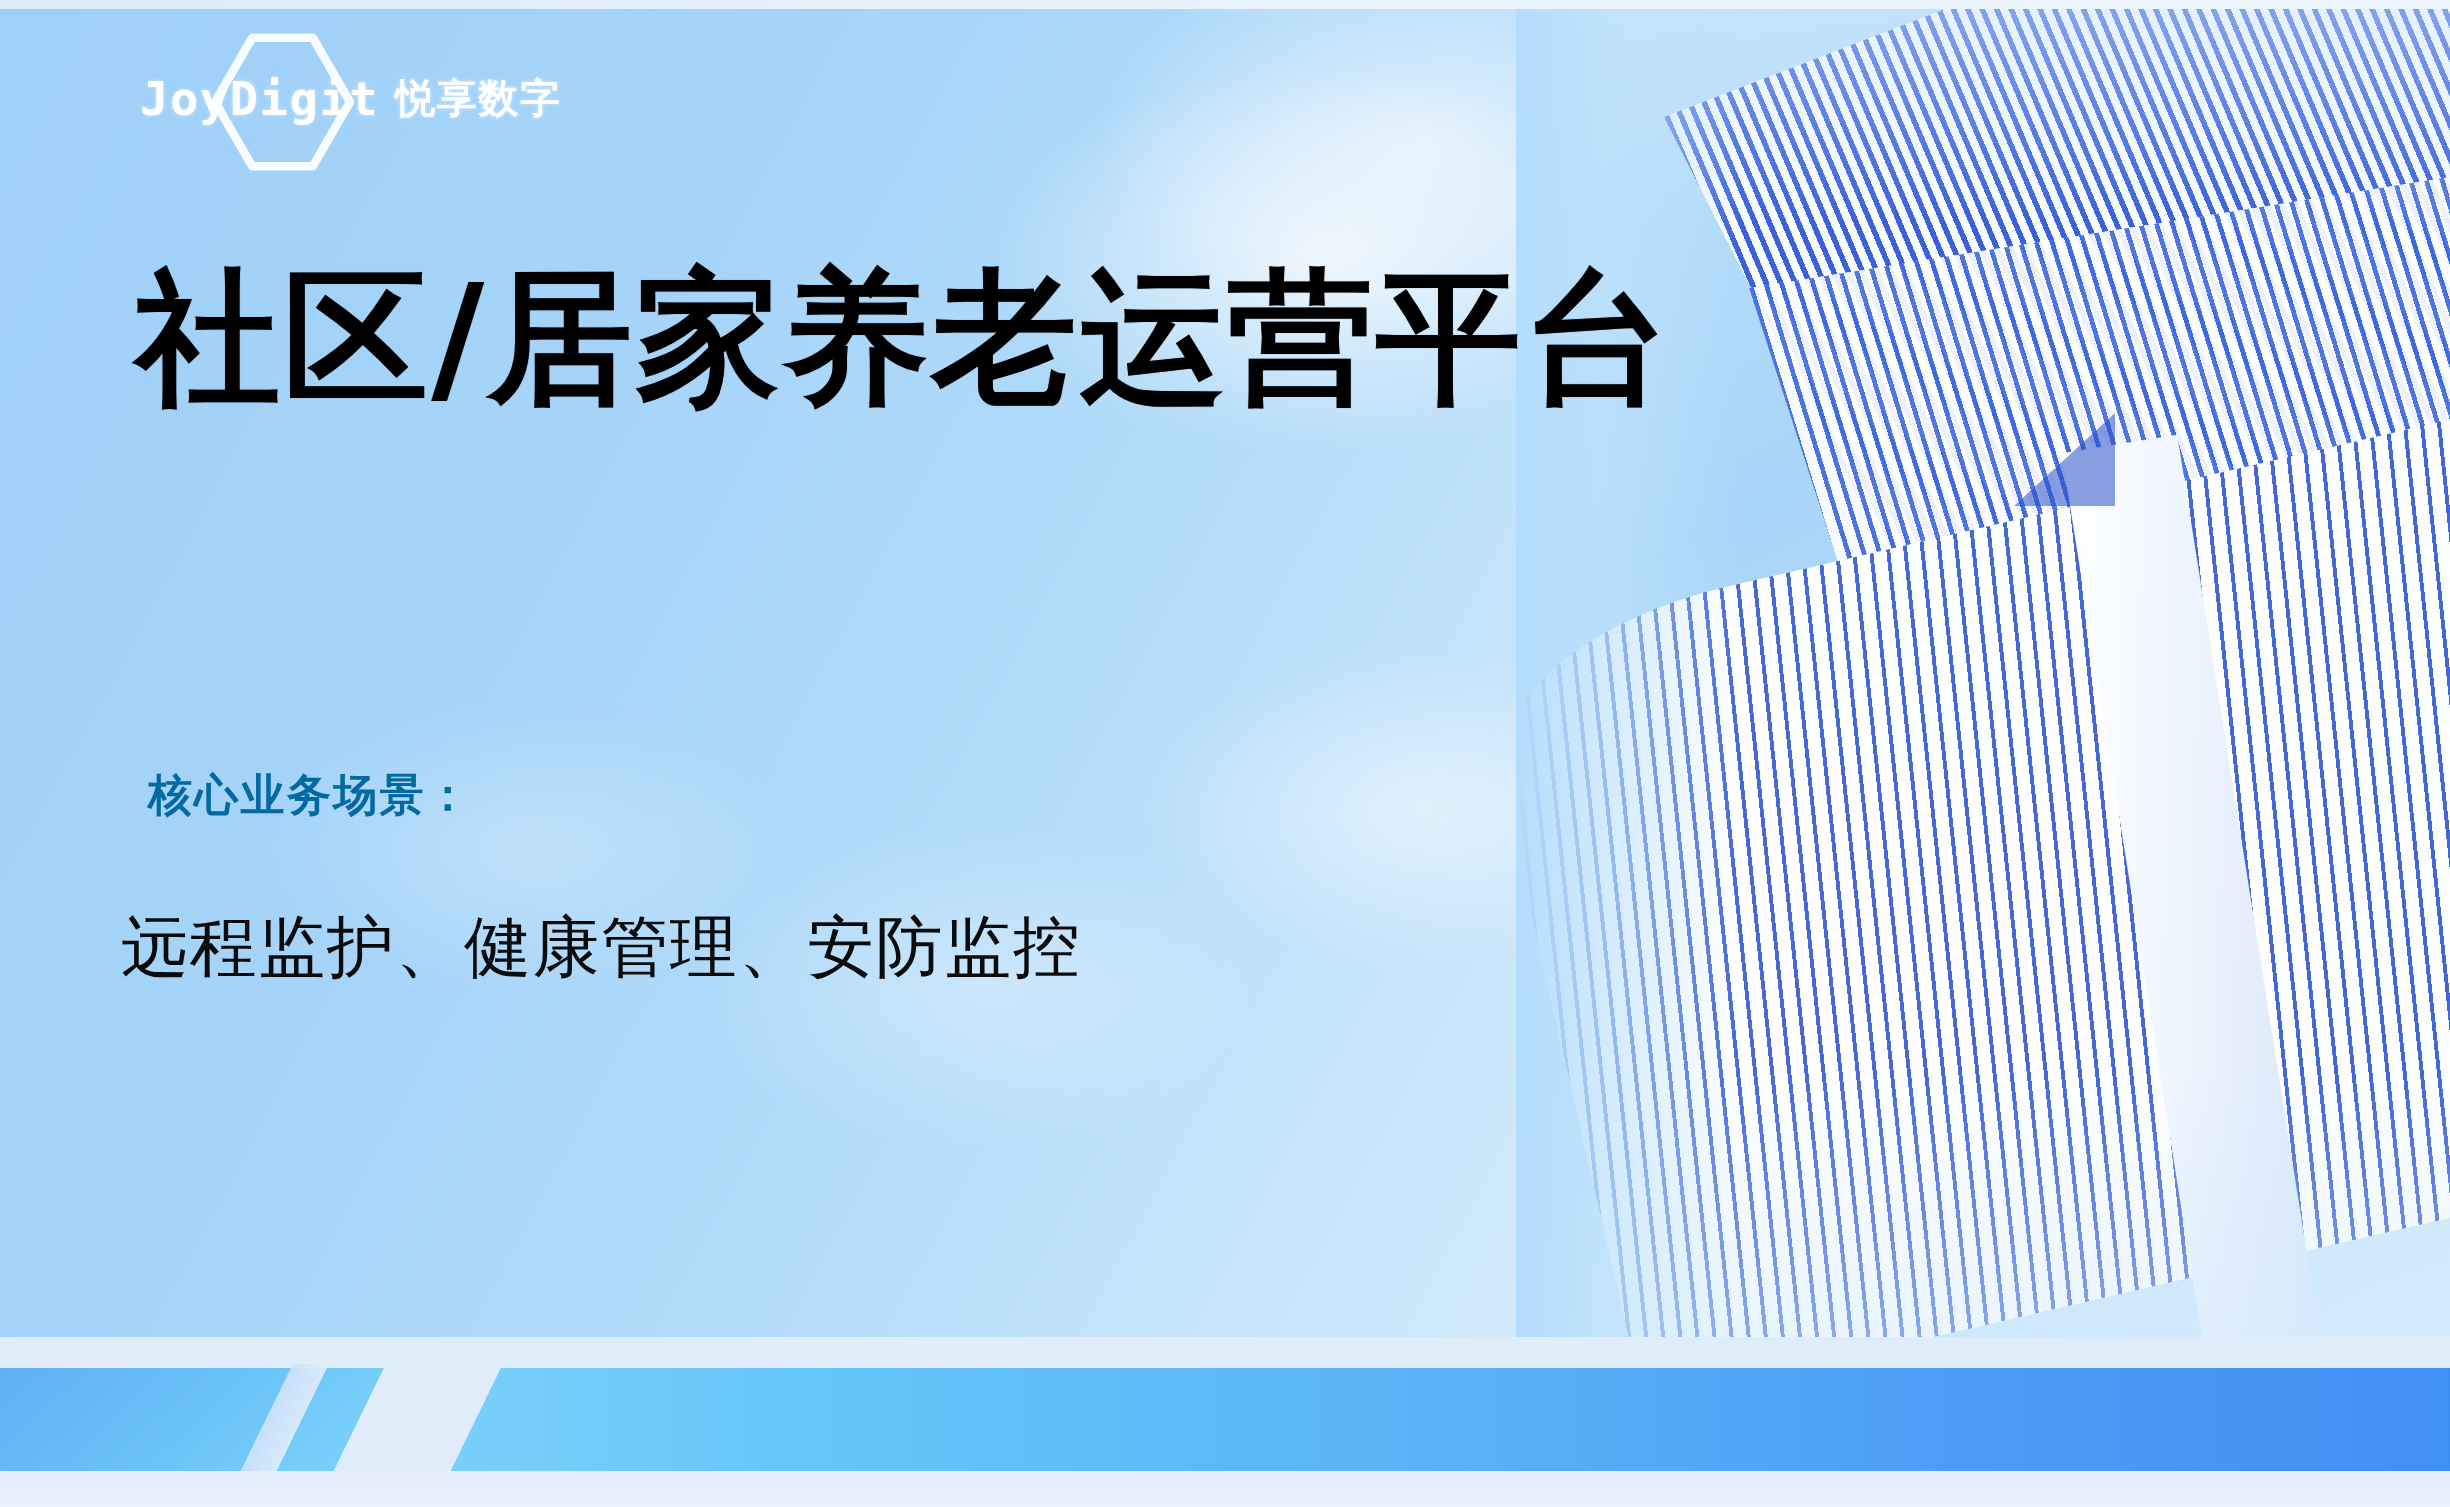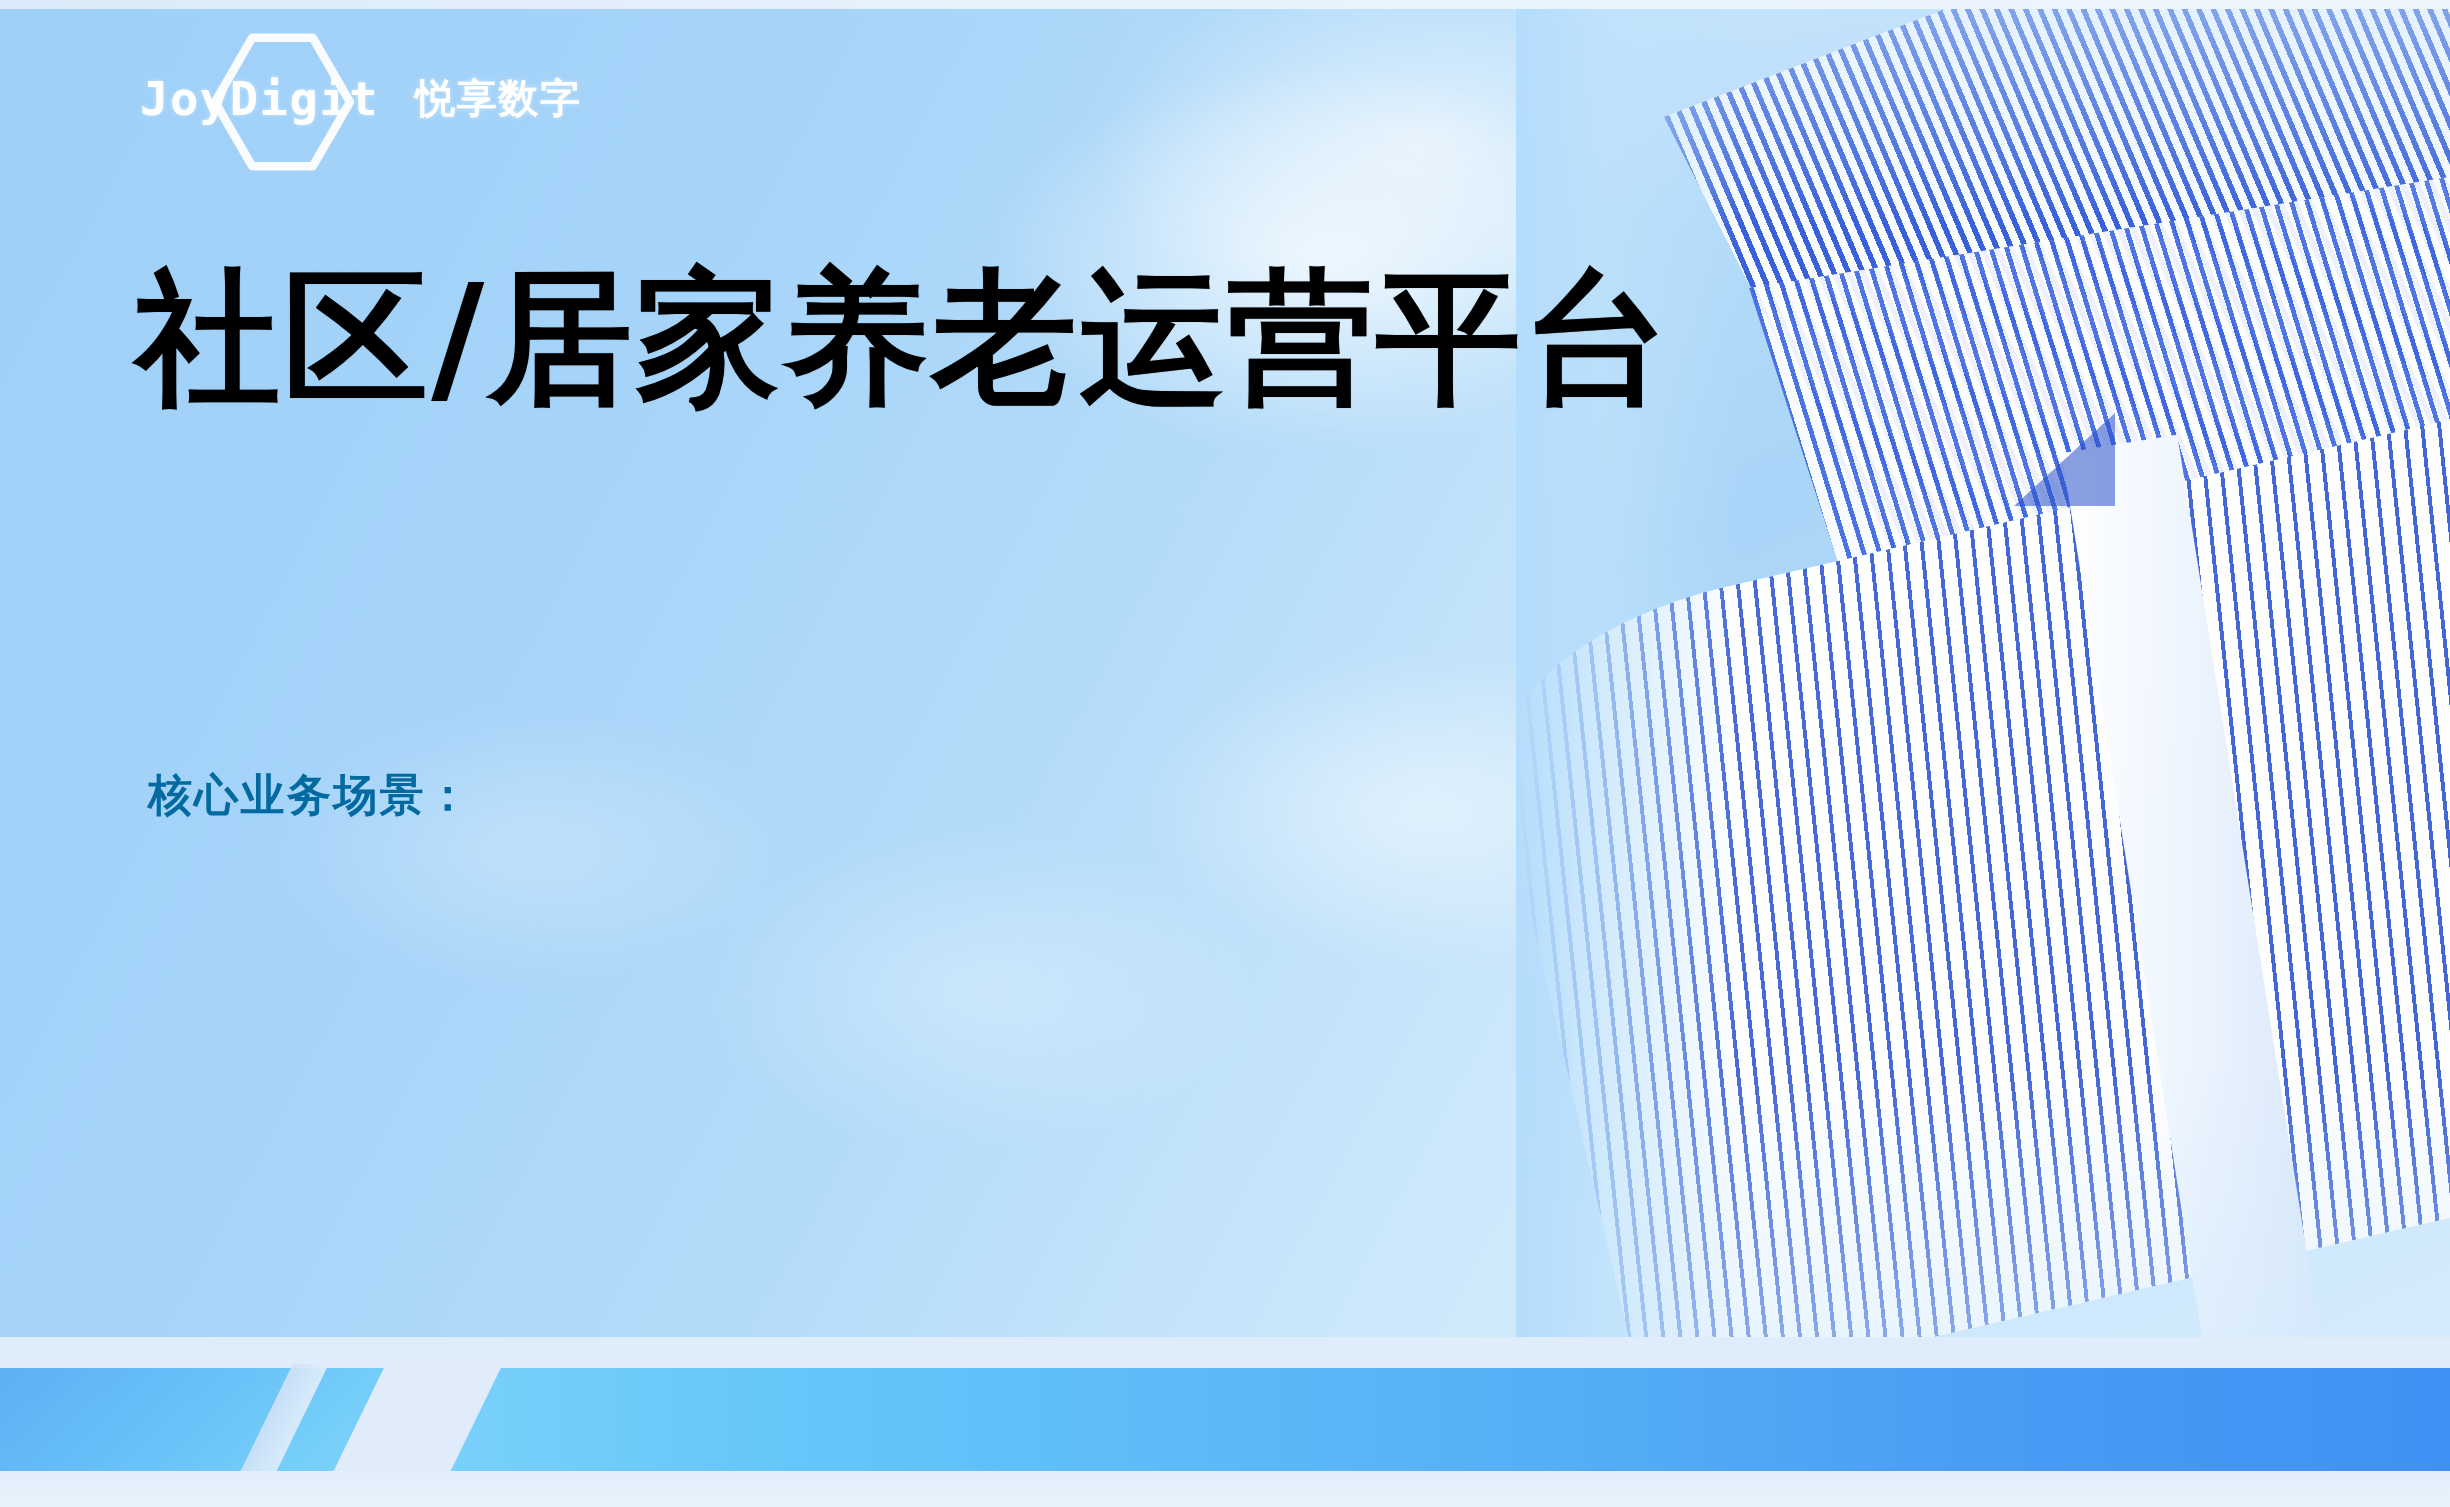--- a/index.html
+++ b/index.html
@@ -127,21 +127,21 @@
     position:absolute; left:140px; top:61px;
     display:flex; align-items:center; z-index:20;
     height:75px;
   }
   .logo-mark{
     position:absolute; left:70px; top:-28px;
     width:145px; height:138px;
   }
   .logo-text{
     position:relative; z-index:2;
-    display:flex; align-items:flex-end; gap:36px;
+    display:flex; align-items:flex-end; gap:16px;
     white-space:nowrap;
   }
   .logo-en{
     font-family:"DejaVu Sans Mono","Liberation Mono",monospace;
     font-size:47px; font-weight:700; letter-spacing:1.6px;
     color:#ffffff;
     text-shadow:0 0 4.7px rgba(255,255,255,.45);
   }
   .logo-cn{
     font-family:"DejaVu Sans","Liberation Sans",sans-serif;
@@ -255,20 +255,21 @@
       <span class="logo-en">JoyDigit</span>
       <span class="logo-cn">悦享数字</span>
     </span>
   </div>
 
   <h1 class="title">社区/居家养老运营平台</h1>
 
   <h2 class="section-head">核心业务场景：</h2>
 
   <div class="body-lines">
+    <div class="body-line">远程监护、健康管理、安防监控</div>
   </div>
 
   <div class="bottom-band">
     <div class="band-bar"></div>
     <div class="band-left-dark"></div>
     <div class="band-slash2"></div>
     <div class="band-slash"></div>
     <div class="band-base"></div>
   </div>
 

